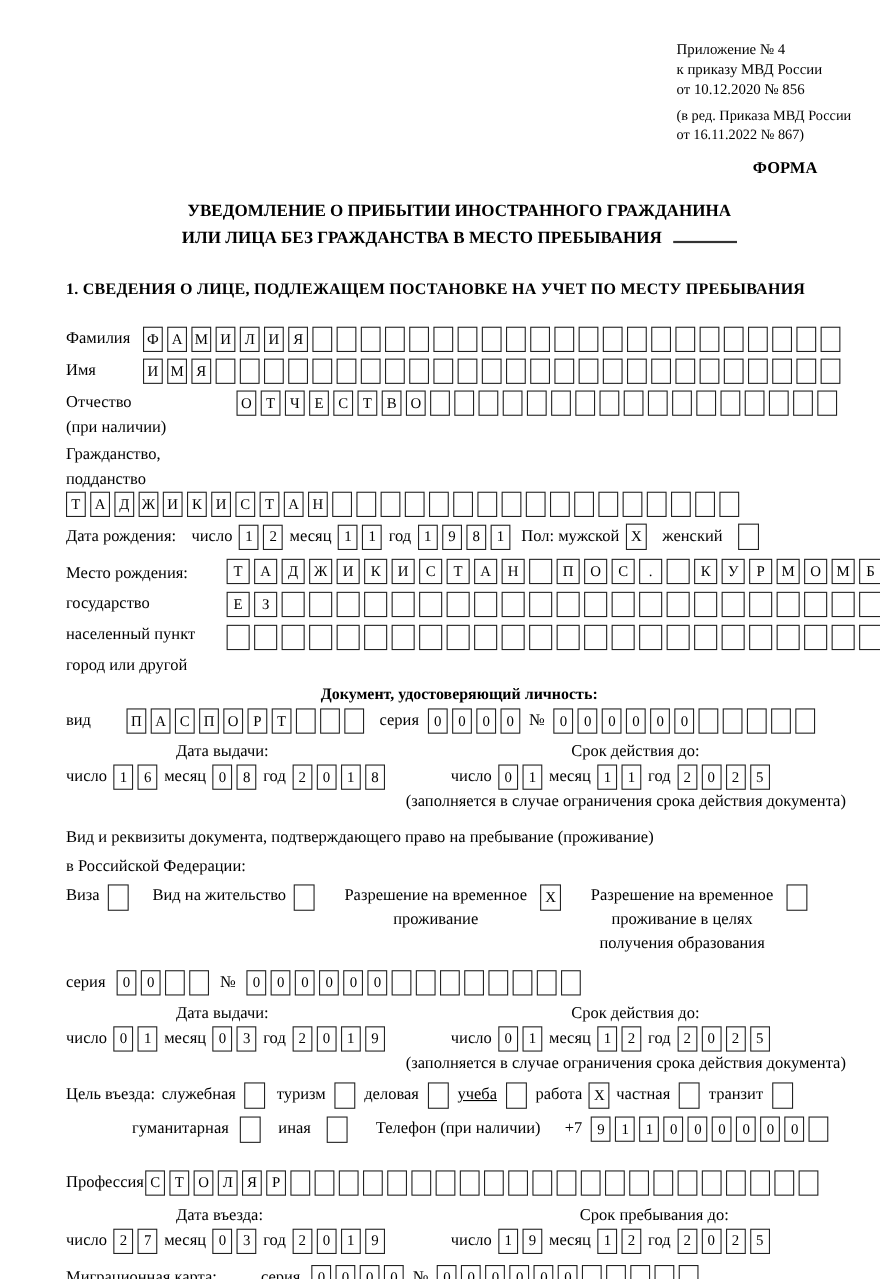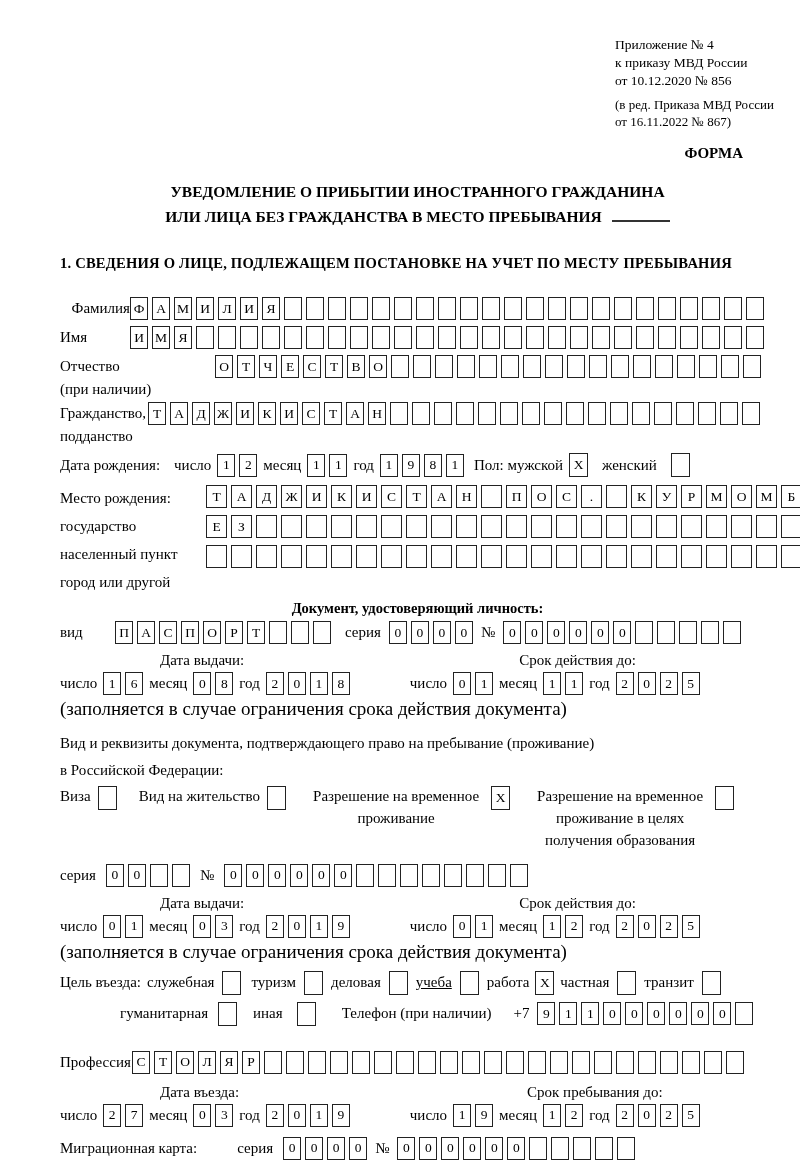--- a/index.html
+++ b/index.html
@@ -30,21 +30,21 @@
   .checkbox{
     box-sizing:border-box;display:inline-flex;align-items:center;justify-content:center;
     width:19px;height:24px;border:1.7px solid #222;font-size:13.5px;vertical-align:middle;flex:none;
   }
 
   .frow{display:flex;align-items:flex-start;margin-top:7px;}
   .flabel{flex:none;line-height:1.5;}
   .lbl{white-space:nowrap;}
   .dategroup{display:inline-flex;align-items:center;gap:6px;white-space:nowrap;}
   .center-bold{text-align:center;font-weight:bold;font-size:14.5px;margin-top:8px;}
-  .note-right{text-align:left;font-size:19px;margin-top:3px;padding-right:6px;}
+  .note-right{text-align:right;font-size:15px;margin-top:3px;padding-right:6px;}
   .stack{display:flex;flex-direction:column;gap:7px;}
   .opt{display:inline-flex;align-items:flex-start;gap:7px;}
   .opt .optlabel{line-height:1.45;}
   .opt .center{text-align:center;}
 </style>
 </head>
 <body>
 
 <div class="page">
 
@@ -61,21 +61,21 @@
 
   <div class="title">
     <div>УВЕДОМЛЕНИЕ О ПРИБЫТИИ ИНОСТРАННОГО ГРАЖДАНИНА</div>
     <div>
       <span>ИЛИ ЛИЦА БЕЗ ГРАЖДАНСТВА В МЕСТО ПРЕБЫВАНИЯ</span><span class="title-blank"></span>
     </div>
   </div>
 
   <div class="sec-heading">1. СВЕДЕНИЯ О ЛИЦЕ, ПОДЛЕЖАЩЕМ ПОСТАНОВКЕ НА УЧЕТ ПО МЕСТУ ПРЕБЫВАНИЯ</div>
 
-  <div class="frow" style="margin-top:25px;text-align:right;">
+  <div class="frow" style="margin-top:25px;">
     <span class="flabel" style="width:70px;">Фамилия</span>
     <span class="boxes">
         <span class="cell">Ф</span>
         <span class="cell">А</span>
         <span class="cell">М</span>
         <span class="cell">И</span>
         <span class="cell">Л</span>
         <span class="cell">И</span>
         <span class="cell">Я</span>
         <span class="cell"></span>
@@ -165,21 +165,21 @@
         <span class="cell"></span>
         <span class="cell"></span>
         <span class="cell"></span>
         <span class="cell"></span>
         <span class="cell"></span>
         <span class="cell"></span>
         <span class="cell"></span>
       </span>
   </div>
 
-  <div class="frow" style="margin-top:2px;">
+  <div class="frow" style="margin-top:2px;flex-direction:column;">
     <span class="flabel" style="width:88px;">
       <span style="display:block;">Гражданство,</span>
       <span style="display:block;">подданство</span>
     </span>
     <span class="boxes">
         <span class="cell">Т</span>
         <span class="cell">А</span>
         <span class="cell">Д</span>
         <span class="cell">Ж</span>
         <span class="cell">И</span>

